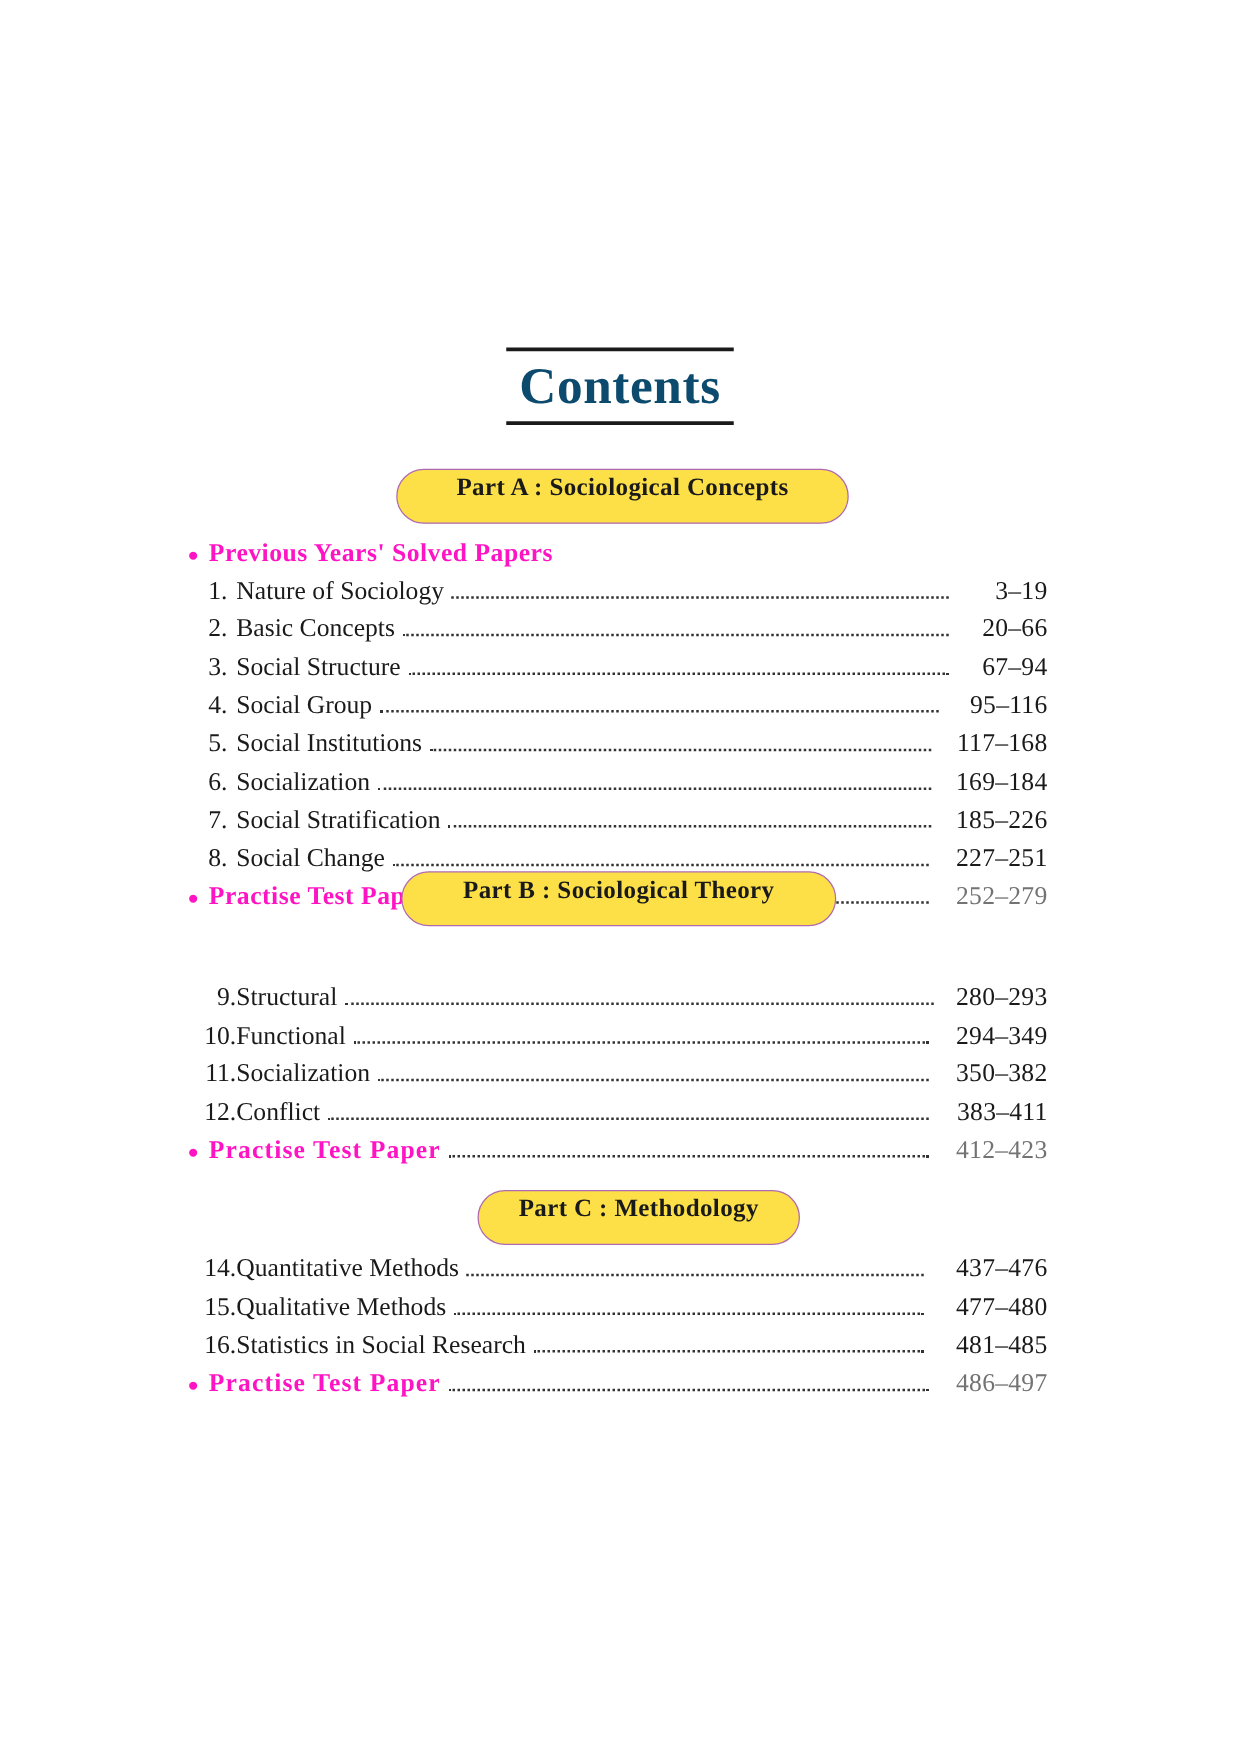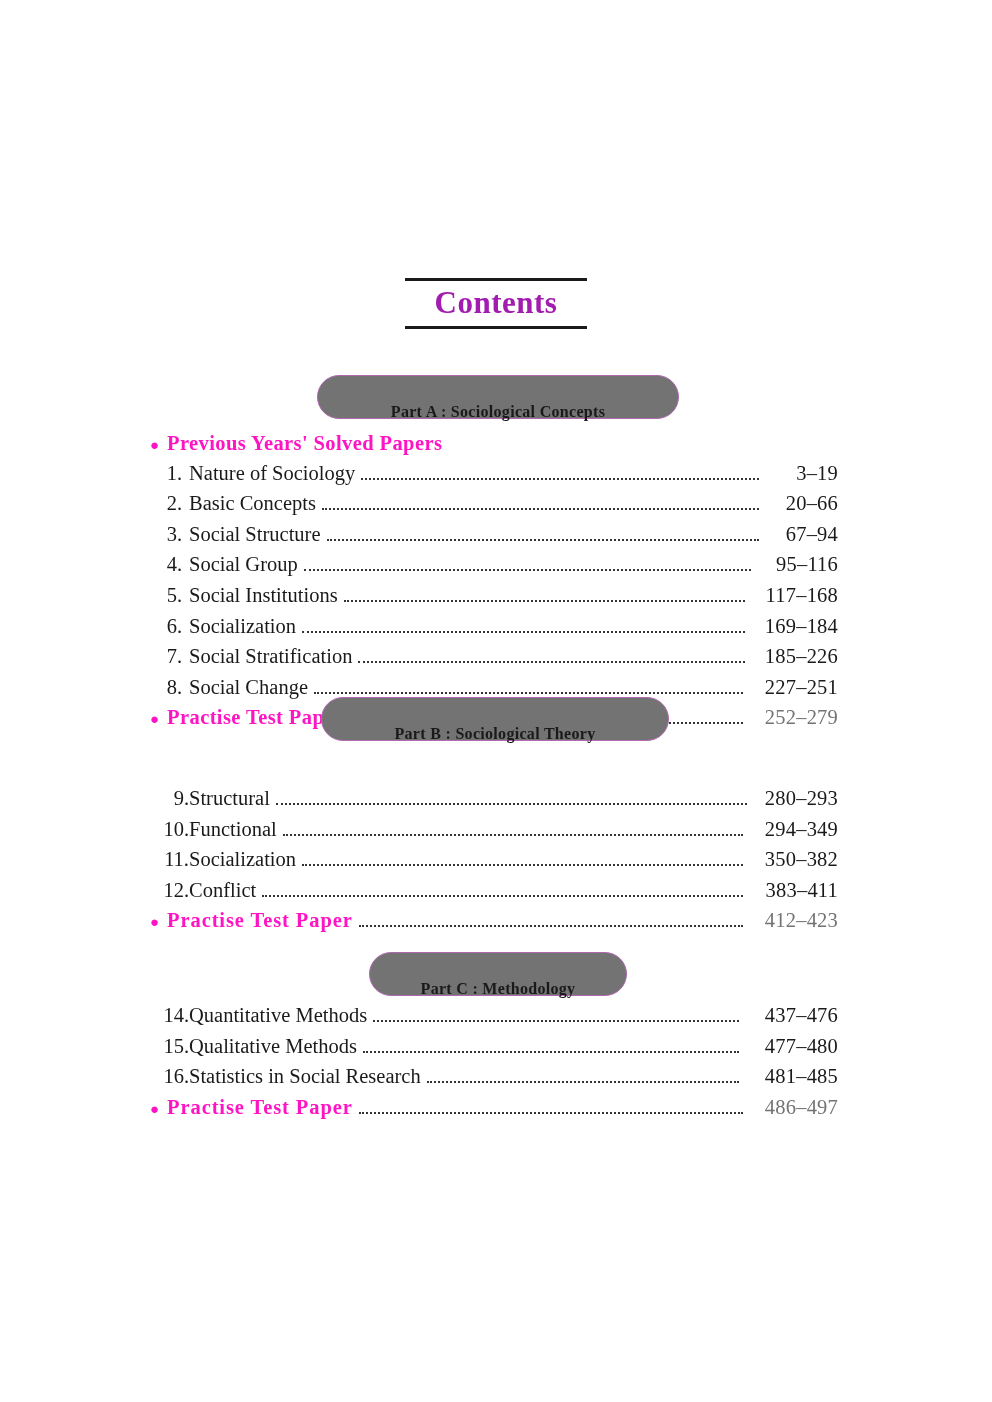--- a/index.html
+++ b/index.html
@@ -33,40 +33,40 @@
   .title-rule {
     width: 182px;
     height: 3px;
     background: #1a1a1a;
     margin: 0 auto;
   }
   .title-rule.bottom { margin-top: 3px; }
   .title-text {
     font-family: "Liberation Serif", serif;
     font-weight: bold;
-    font-size: 31px;
-    color: #a21caf;
+    font-size: 41px;
+    color: #0c4a6e;
     letter-spacing: 0.5px;
     line-height: 1.15;
     margin: 4px 0 5px 0;
   }
 
   
   .part-pill {
     position: absolute;
     box-sizing: border-box;
     border: 1.6px solid #b069b0;
     border-radius: 22px;
-    background: #737373;
+    background: #fde047;
     text-align: center;
     font-family: "Liberation Serif", serif;
     font-weight: bold;
-    font-size: 16px;
+    font-size: 20px;
     color: #1a1a1a;
-    padding-top: 27px;
+    padding-top: 3px;
     height: 44px;
     letter-spacing: 0.3px;
   }
 
   
   .toc {
     position: absolute;
     left: 148px;
     width: 690px;
   }
@@ -251,21 +251,21 @@
     </div>
 
     <div class="toc-row pink">
       <span class="bullet">●</span>
       <span class="label pink-label spaced">Practise Test Paper</span>
       <span class="dots"></span>
       <span class="pages" style="width:90px">412–423</span>
     </div>
   </div>
 
-  <div class="part-pill" style="left:369px; top:952px; width:258px;">Part C : Methodology</div>
+  <div class="part-pill" style="left:382px; top:952px; width:258px;">Part C : Methodology</div>
 
   <div class="toc" style="top:1005px;">
 
 
     <div class="toc-row">
       <span class="num wide">14.</span>
       <span class="label">Quantitative   Methods</span>
       <span class="dots"></span>
       <span class="pages" style="width:94px">437–476</span>
     </div>

